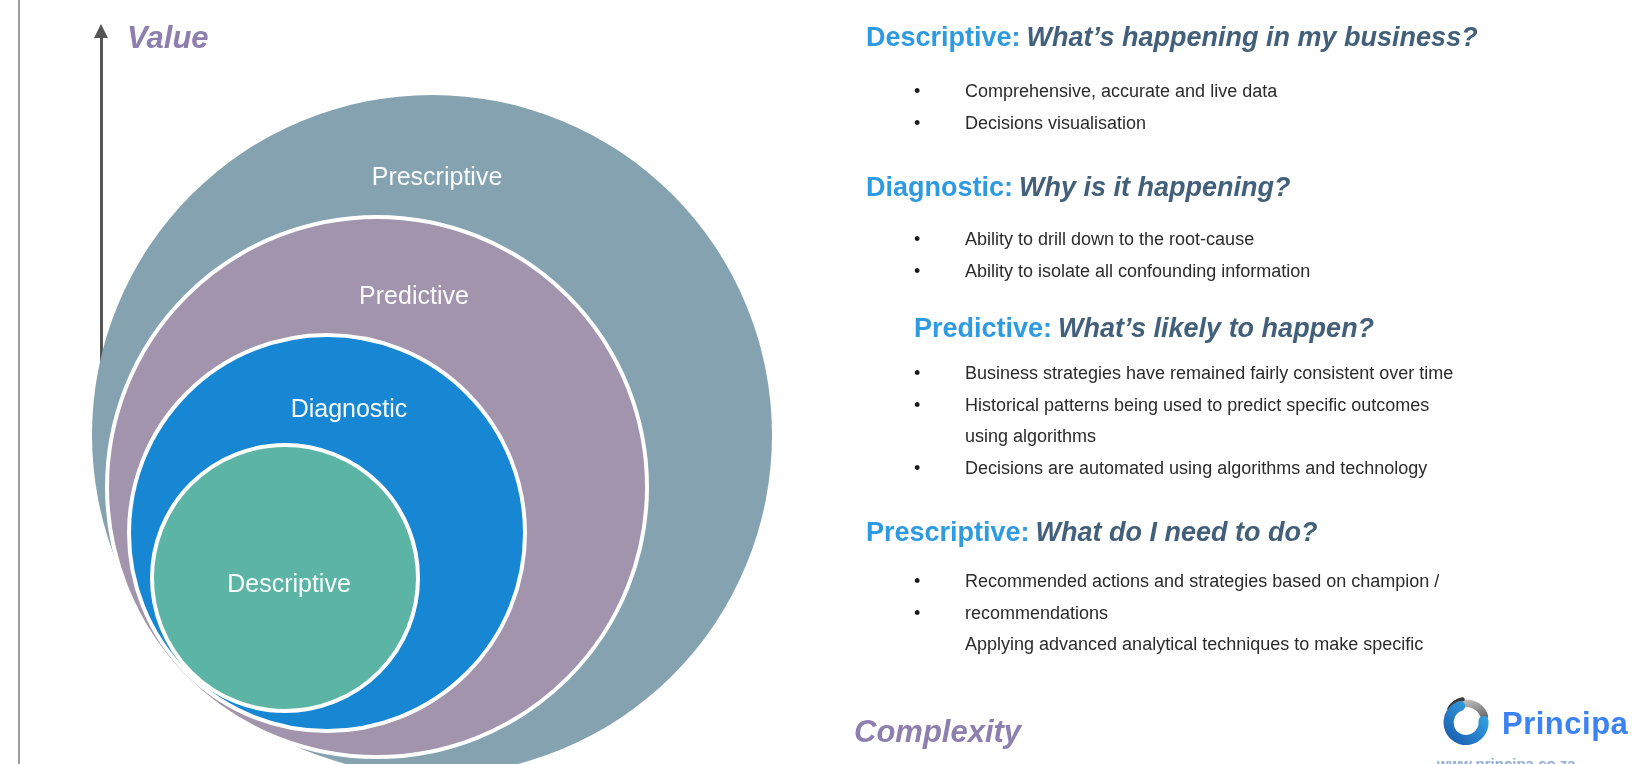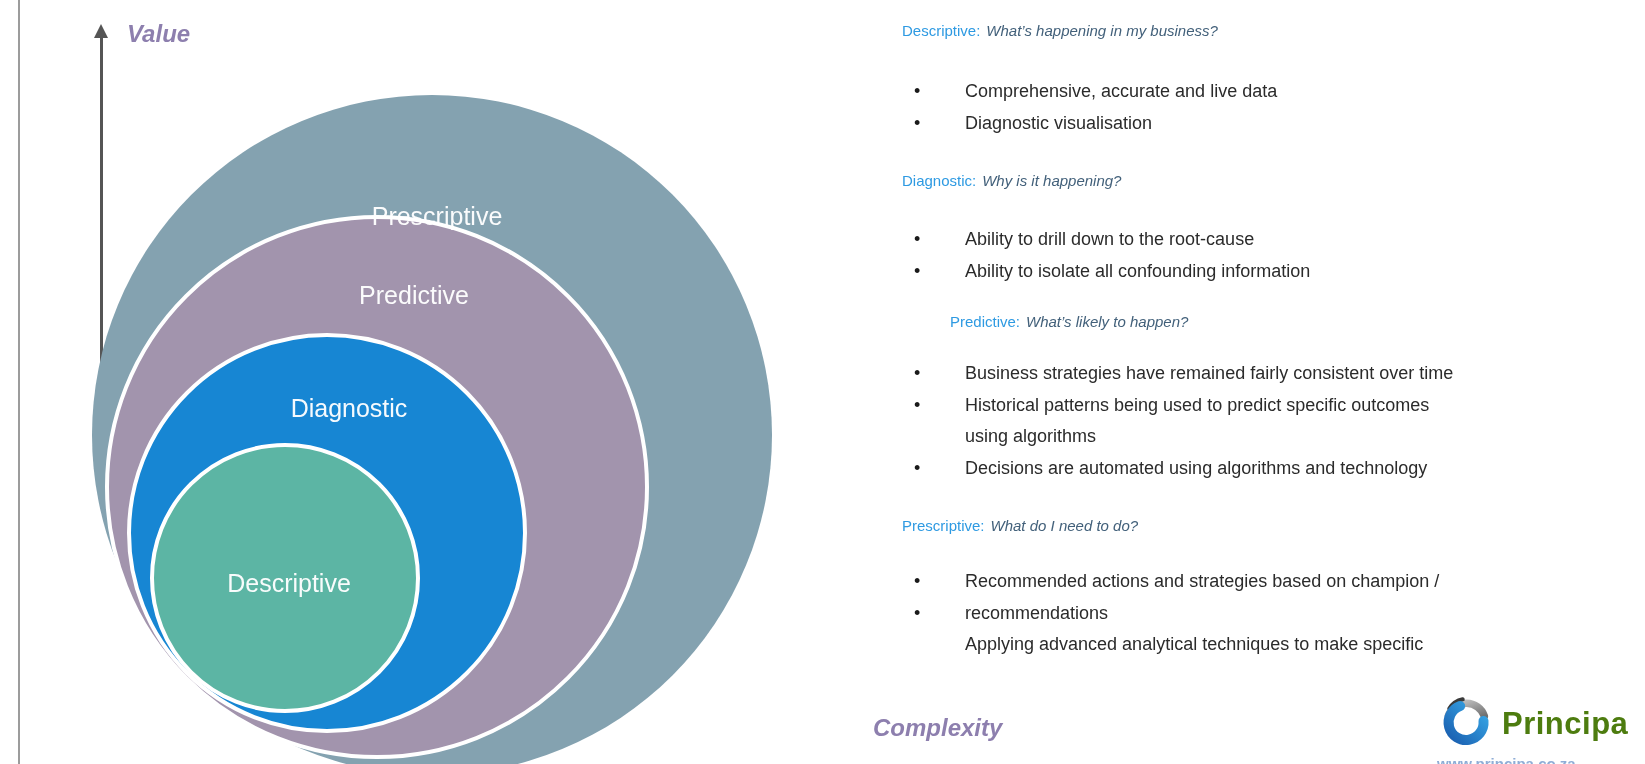--- a/index.html
+++ b/index.html
@@ -10,54 +10,54 @@
   
   #slide-edge{left:18px;top:0;width:2px;height:764px;background:#9c9c9c;}
 
   
   #value-arrow-shaft{left:100px;top:36px;width:2.5px;height:394px;background:#555;z-index:1;}
   #value-arrow-head{left:94px;top:24px;width:0;height:0;z-index:1;
     border-left:7px solid transparent;border-right:7px solid transparent;
     border-bottom:14px solid #555;}
 
   
-  .axis-label{font-style:italic;font-weight:bold;font-size:24px;color:#8d7fae;z-index:6;white-space:nowrap;}
+  .axis-label{font-style:italic;font-weight:bold;font-size:31px;color:#8d7fae;z-index:6;white-space:nowrap;}
   #value-label{left:127px;top:20px;}
-  #complexity-label{left:873px;top:714px;text-align:center;}
+  #complexity-label{left:854px;top:714px;text-align:center;}
 
   
   .circle{border-radius:50%;box-sizing:border-box;z-index:2;}
   .circle.ringed{border:4px solid #ffffff;}
   #c-prescriptive{left:92px;top:95px;width:680px;height:680px;}
   #c-predictive{left:105px;top:215px;width:544px;height:544px;z-index:3;}
   #c-diagnostic{left:127px;top:333px;width:400px;height:400px;z-index:4;}
   #c-descriptive{left:150px;top:443px;width:270px;height:270px;z-index:5;}
   .circle-label{z-index:6;color:rgba(255,255,255,0.96);font-size:25px;
     transform:translate(-50%,-50%);white-space:nowrap;}
-  #lbl-prescriptive{left:437px;top:176px;margin-top:40px;}
+  #lbl-prescriptive{left:437px;top:176px;}
   #lbl-predictive{left:378px;top:295px;margin-left:36px;}
   #lbl-diagnostic{left:349px;top:408px;}
   #lbl-descriptive{left:289px;top:583px;}
 
   
-  .sec-header{left:902px;white-space:nowrap;font-size:15px;font-weight:normal;}
+  .sec-header{left:866px;white-space:nowrap;font-size:27px;font-weight:bold;}
   .sec-header .term{color:#2e9ae2;}
   .sec-header .question{color:#42607a;font-style:italic;margin-left:6px;}
   .bullets{left:902px;width:700px;list-style:none;margin:0;padding:0;}
   .bullets li{position:relative;padding-left:63px;line-height:31.5px;
     font-size:18px;color:#2b2b2b;}
   .bullets .dot{position:absolute;left:12px;color:#1a1a1a;}
   #h-0{top:22px;} #b-0{top:76px;}
   #h-1{top:172px;} #b-1{top:224px;}
   #h-2{top:313px;margin-left:48px;} #b-2{top:358px;}
   #h-3{top:517px;} #b-3{top:566px;}
 
   
   #logo-icon{left:1441px;top:693px;width:50px;height:56px;z-index:6;}
-  #logo-text{left:1502px;top:706px;font-size:31px;font-weight:600;color:#4d7c0f;
+  #logo-text{left:1502px;top:706px;font-size:31px;font-weight:600;color:#3b82f6;
     letter-spacing:0.5px;white-space:nowrap;z-index:6;}
   #logo-url{left:1437px;top:755px;font-size:15px;font-weight:bold;color:#8fadd6;
     white-space:nowrap;z-index:6;}
 </style>
 </head>
 <body>
 
 <div class="abs" id="slide-edge"></div>
 
 <div class="abs" id="value-arrow-shaft"></div>
@@ -77,21 +77,21 @@
 <div class="abs sec-header" id="h-0">
   <span class="term">Descriptive:</span><span class="question">What’s happening in my business?</span>
 </div>
 <ul class="abs bullets" id="b-0">
   <li>
       <span class="dot">•</span>
     <div>Comprehensive, accurate and live data</div>
     </li>
   <li>
       <span class="dot">•</span>
-    <div>Diagnostic visualisation</div>
+    <div>Decisions visualisation</div>
     </li>
 </ul>
 
 <div class="abs sec-header" id="h-1">
   <span class="term">Diagnostic:</span><span class="question">Why is it happening?</span>
 </div>
 <ul class="abs bullets" id="b-1">
   <li>
       <span class="dot">•</span>
     <div>Ability to drill down to the root-cause</div>

